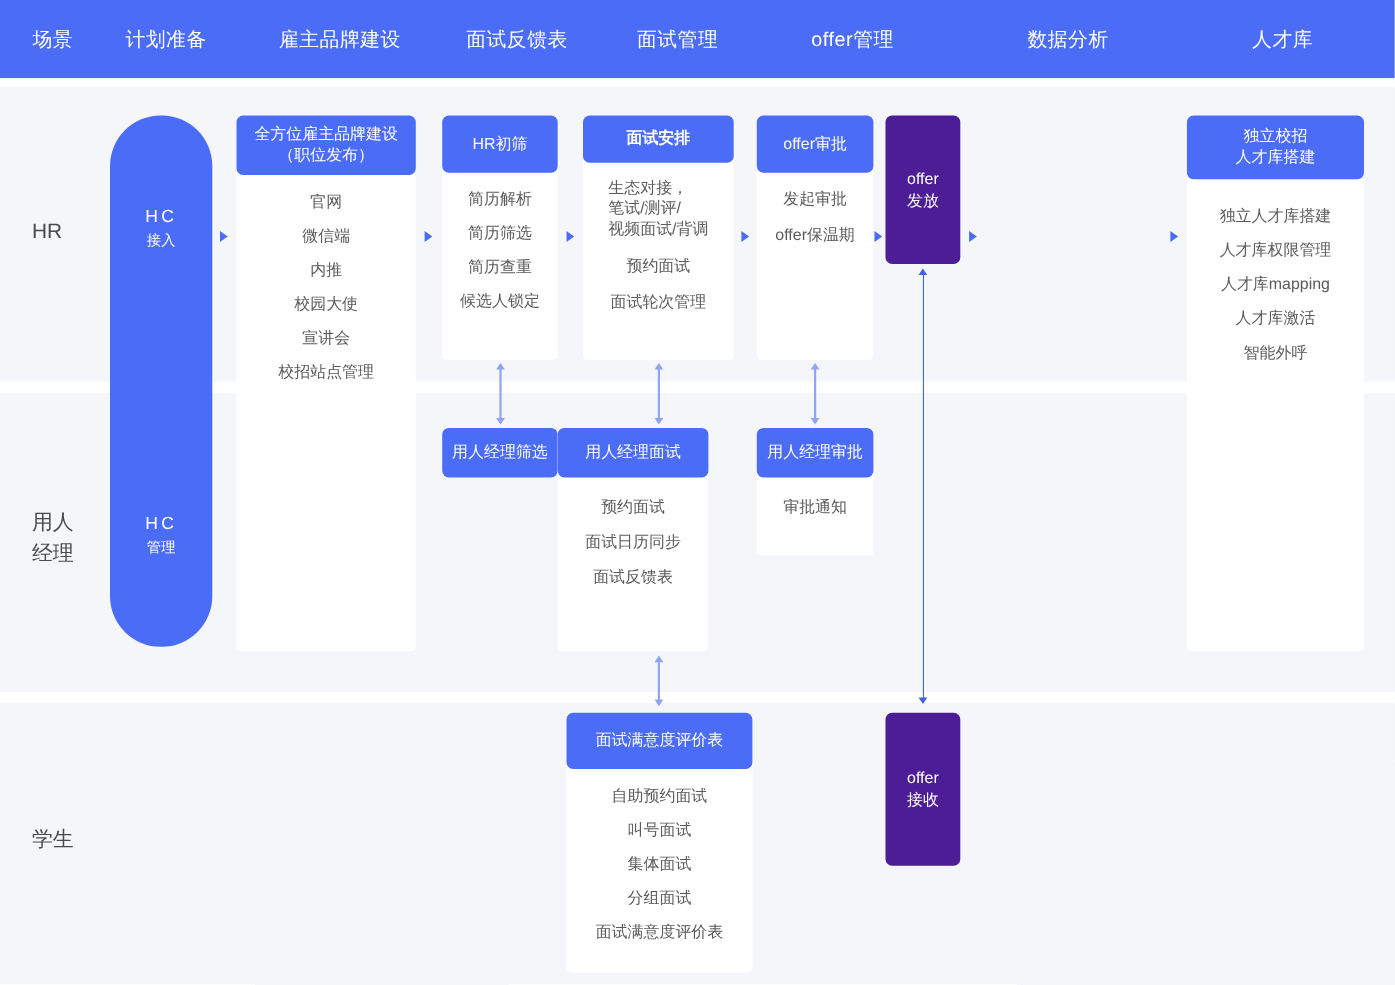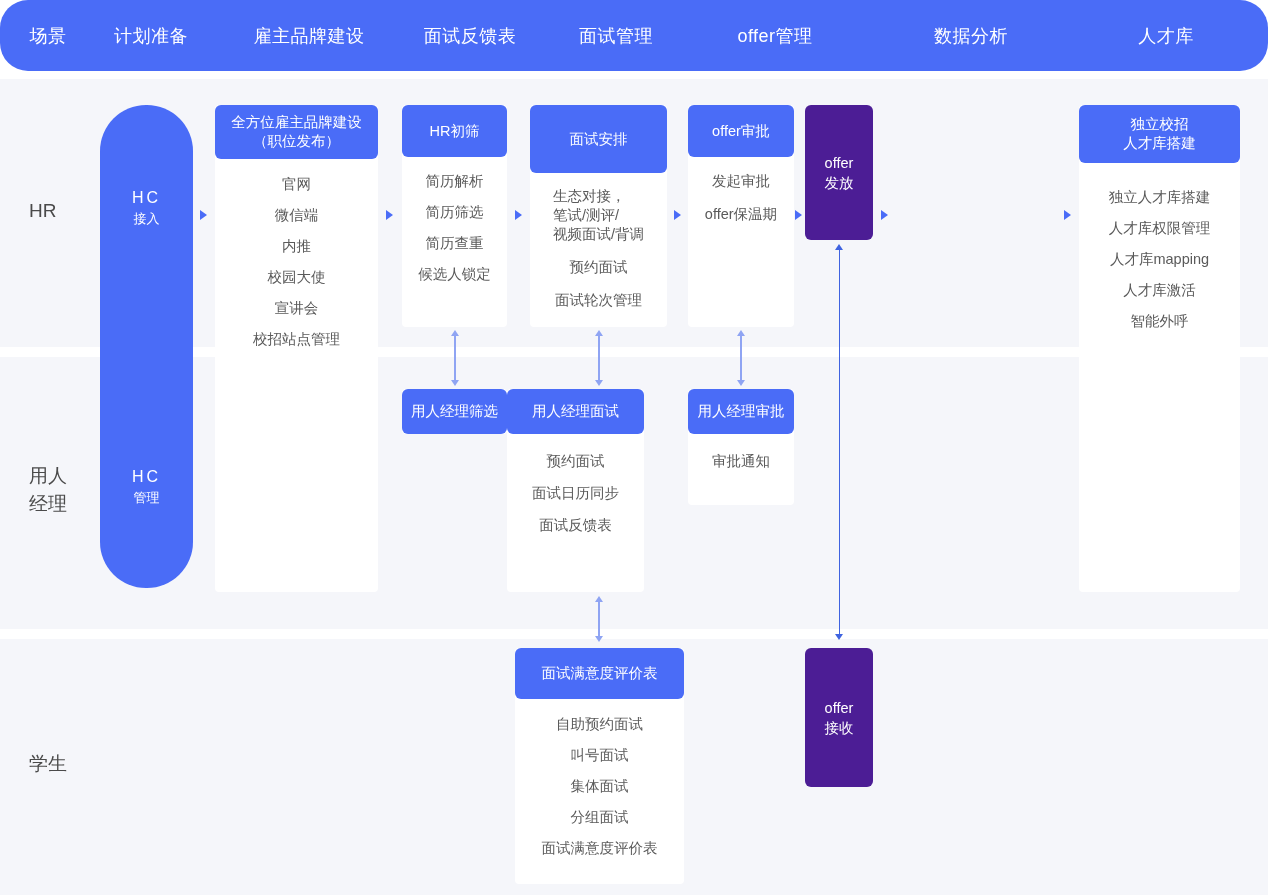--- a/index.html
+++ b/index.html
@@ -8,21 +8,21 @@
     background: #ffffff;
     font-family: "Liberation Sans", "DejaVu Sans", sans-serif;
     overflow: hidden;
   }
   #stage { position: relative; width: 1268px; height: 895px; background:#ffffff; }
 
   
   .header {
     position: absolute; left: 0; top: 0; width: 1268px; height: 71px;
     background: #4a6cf7;
-    display: flex; align-items: center; border-radius: 28px;
+    display: flex; align-items: center;
   }
   .header-cell {
     color: #ffffff; font-size: 18px; letter-spacing: .5px;
     text-align: center; white-space: nowrap;
     position: absolute; top: 50%; transform: translate(-50%, -50%);
   }
 
   
   .band {
     position: absolute; left: 0; width: 1268px;
@@ -160,21 +160,21 @@
     <div class="card-head" style="height:52px;">HR初筛</div>
     <div class="card-body" style="gap:12px; padding-top:15px;">
       <div class="card-item">简历解析</div>
       <div class="card-item">简历筛选</div>
       <div class="card-item">简历查重</div>
       <div class="card-item">候选人锁定</div>
     </div>
   </div>
 
   <div class="card" style="left:530px; top:105px; width:137px; height:222px;">
-    <div class="card-head" style="height:68px;">面试安排</div>
+    <div class="card-head" style="height:43px;font-weight:bold;">面试安排</div>
     <div class="card-body" style="gap:14px; padding-top:14px;">
       <div class="card-item">生态对接，
 笔试/测评/
 视频面试/背调</div>
       <div class="card-item">预约面试</div>
       <div class="card-item">面试轮次管理</div>
     </div>
   </div>
 
   <div class="card" style="left:688px; top:105px; width:106px; height:222px;">

